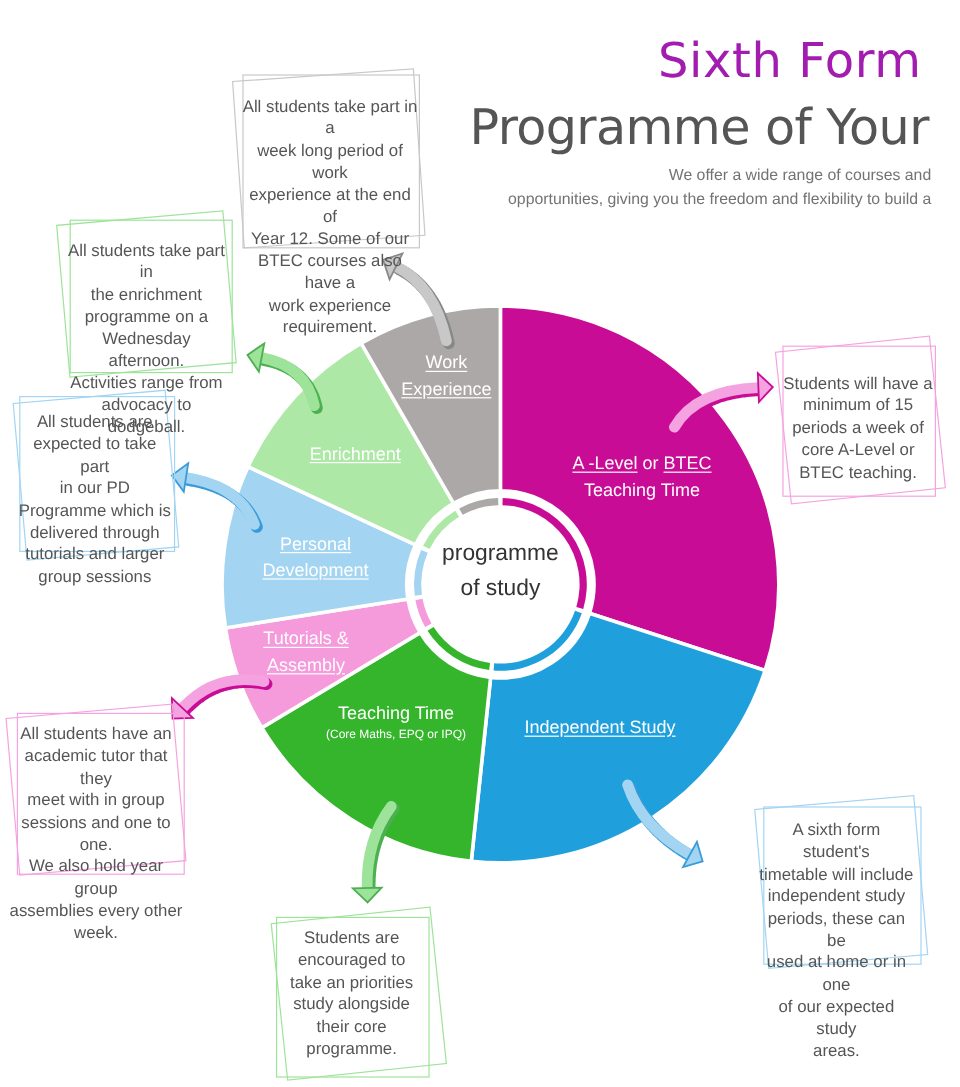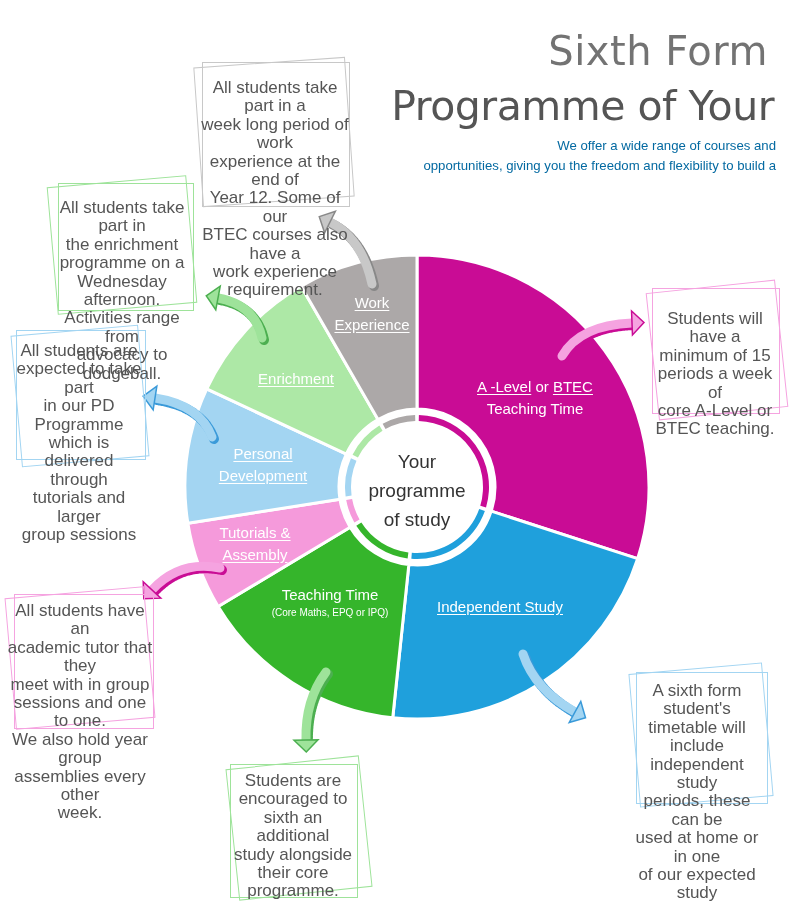--- a/index.html
+++ b/index.html
@@ -1,25 +1,25 @@
 <!DOCTYPE html>
 <html><head>
 <meta charset="utf-8">
 <style>
   html, body { margin: 0; padding: 0; background: #ffffff; }
   body { width: 800px; height: 906px; position: relative; overflow: hidden;
          font-family: "Liberation Sans", sans-serif; color: #555; }
   .title1 { position: absolute; right: 32px; top: 28px; font-size: 40px; font-weight: 300;
-            color: #737373; letter-spacing: 0.5px; font-family: "DejaVu Sans", sans-serif; font-weight: normal; }
+            color: #a21caf; letter-spacing: 0.5px; font-family: "DejaVu Sans", sans-serif; font-weight: normal; }
   .title2 { position: absolute; right: 26px; top: 82px; font-size: 41px; color: #555;
             font-family: "DejaVu Sans", sans-serif; letter-spacing: -0.5px; }
   .intro { position: absolute; right: 24px; top: 136px; width: 380px; text-align: right;
-           font-size: 13.2px; line-height: 19.5px; color: #0369a1; }
+           font-size: 13.2px; line-height: 19.5px; color: #737373; }
   .intro span { display: block; white-space: nowrap; }
-  .note { position: absolute; text-align: center; font-size: 17px; line-height: 18.4px; color: #555; }
+  .note { position: absolute; text-align: center; font-size: 14px; line-height: 18.4px; color: #555; }
   .note .frame { position: absolute; border: 1px solid; box-sizing: border-box; }
   .note .txt { position: relative; z-index: 2; }
   svg#wheel { position: absolute; left: 0; top: 0; }
   .seg-label { position: absolute; text-align: center; color: #fff; font-size: 15px; line-height: 22px; }
   .seg-label u { text-decoration: underline; text-underline-offset: 2px; }
   .center-text { position: absolute; left: 347px; top: 447px; width: 140px; text-align: center;
                  font-size: 19px; line-height: 29px; color: #333; }
 </style>
 </head>
 <body>
@@ -84,21 +84,20 @@
       </g>
       <g>
         <path d="M564,358 Q582,327 634,325" stroke="#C90C95" stroke-width="10" fill="none" stroke-linecap="round" stroke-dasharray="2 1"></path>
         <path d="M562,356 Q580,325 632,323" stroke="#F5A3E0" stroke-width="9" fill="none" stroke-linecap="round"></path>
         <polygon points="643.9911340955757,322.53880253478553 632.4611974652145,334.9911340955758 631.5388025347855,311.0088659044242" fill="#F5A3E0" stroke="#C90C95" stroke-width="1.5"></polygon>
       </g>
     </g>
 </svg>
 
 <div class="center-text">
-  <div>Your</div>
   <div>programme</div>
   <div>of study</div>
 </div>
 
 <div class="seg-label" style="left:440px; top:376px; width:190px;">
   <div><u>A -Level</u><span style="white-space:pre"> or </span><u>BTEC</u></div>
   <div>Teaching Time</div>
 </div>
 
 <div class="seg-label" style="left:405px; top:596px; width:190px;">
@@ -183,21 +182,21 @@
       <div>week.</div>
   </div>
 </div>
 
 <div class="note" style="left:228px; top:758px; width:130px; height:140px;">
   <div class="frame" style="left:2px; top:6px; width:128px; height:134px; border-color:#9EE39A;"></div>
   <div class="frame" style="left:4px; top:4px; width:134px; height:132px; border-color:#9EE39A; transform:rotate(-6deg);"></div>
   <div class="txt" style="padding-top:14px;">
     <div>Students are</div>
       <div>encouraged to</div>
-      <div>sixth an additional</div>
+      <div>take an priorities</div>
       <div>study alongside</div>
       <div>their core</div>
       <div>programme.</div>
   </div>
 </div>
 
 <div class="note" style="left:632px; top:664px; width:130px; height:140px;">
   <div class="frame" style="left:4px; top:8px; width:132px; height:132px; border-color:#A3D5F2;"></div>
   <div class="frame" style="left:2px; top:4px; width:134px; height:134px; border-color:#A3D5F2; transform:rotate(-5deg);"></div>
   <div class="txt" style="padding-top:18px;">

